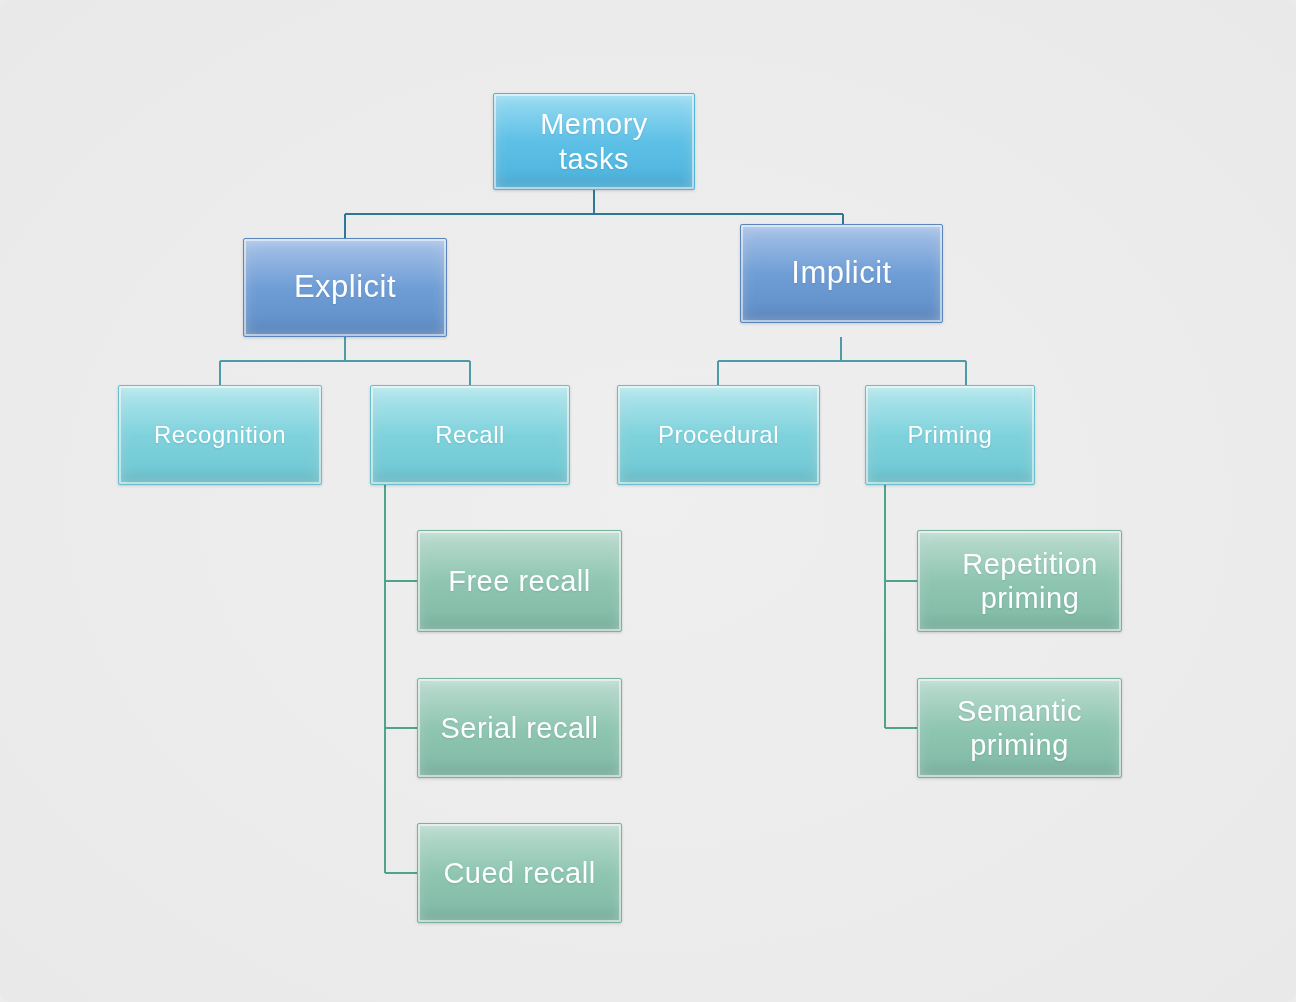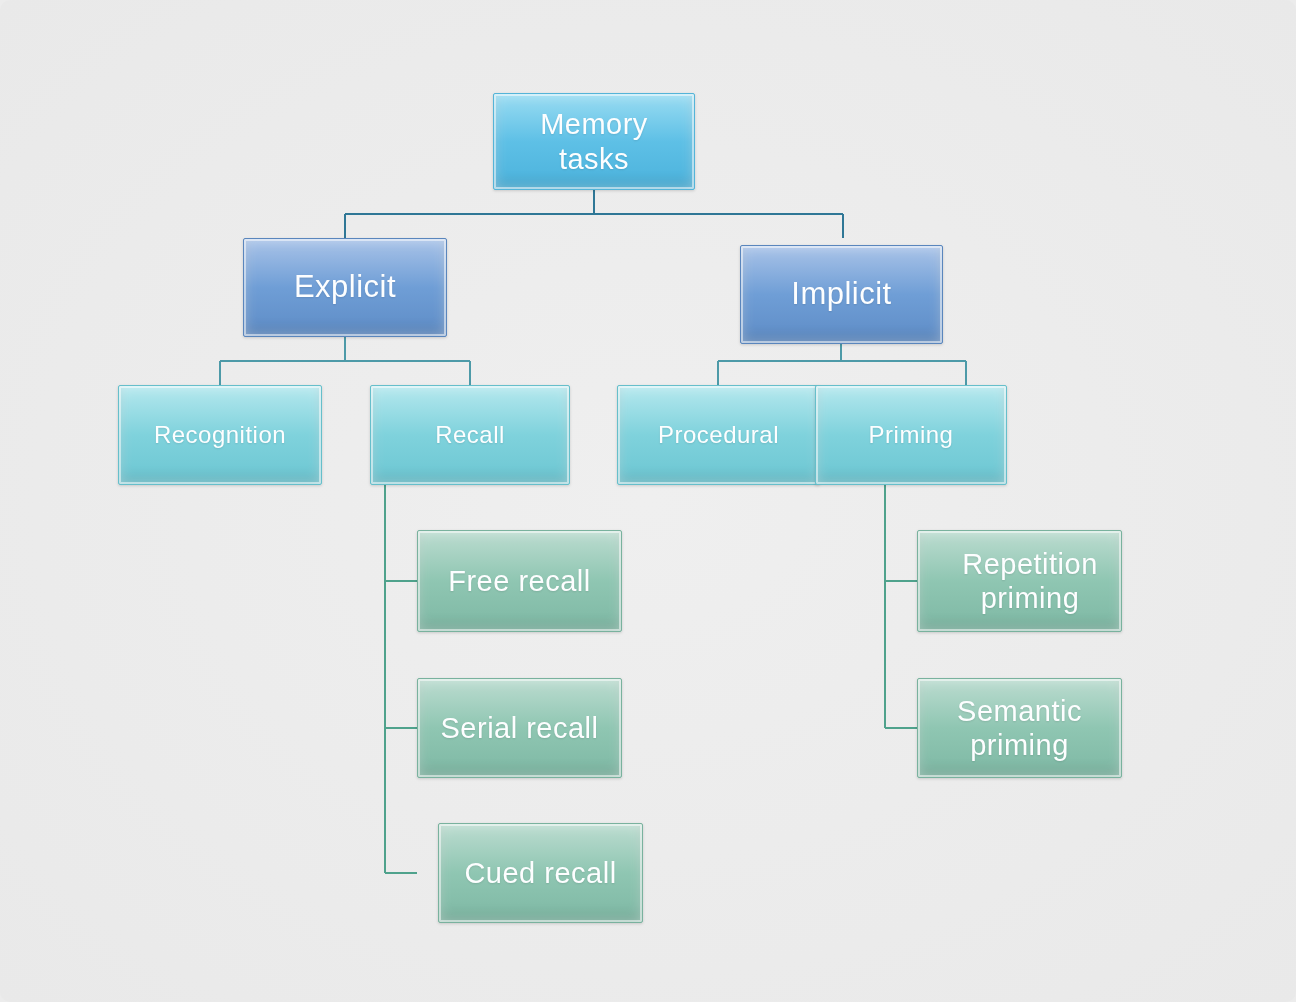--- a/index.html
+++ b/index.html
@@ -71,28 +71,28 @@
     font-size: 24px;
   }
   .level4 {
     background: linear-gradient(to bottom, #bcdcd0 0%, #8fc6b2 50%, #7eb8a4 100%);
     border: 1px solid #79b29e;
     font-size: 29px;
   }
 
   #node-memory-tasks       { left: 493px; top:  93px; width: 202px; height:  97px; }
   #node-explicit           { left: 243px; top: 238px; width: 204px; height:  99px; }
-  #node-implicit           { left: 740px; top: 245px; width: 203px; height:  99px; }
+  #node-implicit           { left: 740px; top: 224px; width: 203px; height:  99px; }
   #node-recognition        { left: 118px; top: 385px; width: 204px; height: 100px; }
   #node-recall             { left: 370px; top: 385px; width: 200px; height: 100px; }
   #node-procedural         { left: 617px; top: 385px; width: 203px; height: 100px; }
-  #node-priming            { left: 815px; top: 385px; width: 192px; height: 100px; }
+  #node-priming            { left: 865px; top: 385px; width: 170px; height: 100px; }
   #node-free-recall        { left: 417px; top: 530px; width: 205px; height: 102px; }
   #node-serial-recall      { left: 417px; top: 678px; width: 205px; height: 100px; }
-  #node-cued-recall        { left: 438px; top: 823px; width: 205px; height: 100px; }
+  #node-cued-recall        { left: 417px; top: 823px; width: 205px; height: 100px; }
   #node-repetition-priming { left: 917px; top: 530px; width: 205px; height: 102px; padding-left: 29px; }
   #node-semantic-priming   { left: 917px; top: 678px; width: 205px; height: 100px; }
 </style>
 </head>
 <body>
 
 <div class="stage">
 
   <svg class="connectors" viewBox="0 0 1296 1002" xmlns="http://www.w3.org/2000/svg">
 

